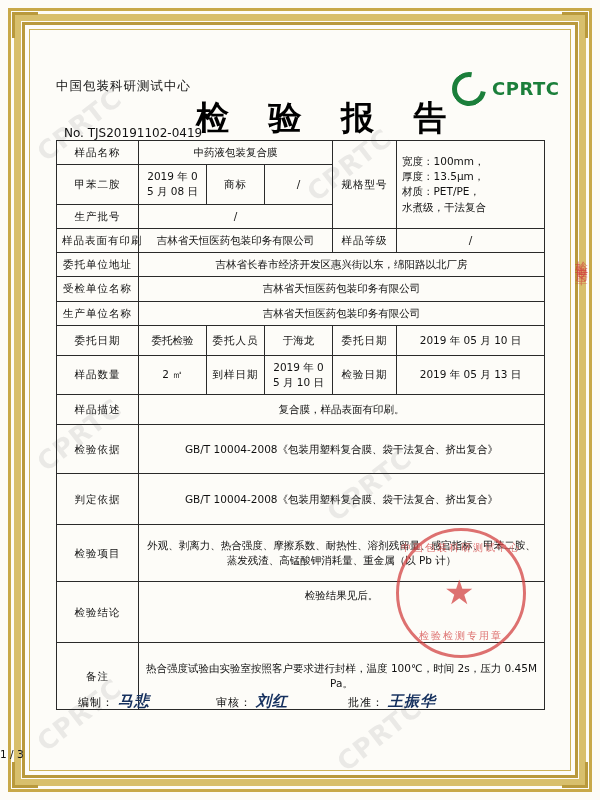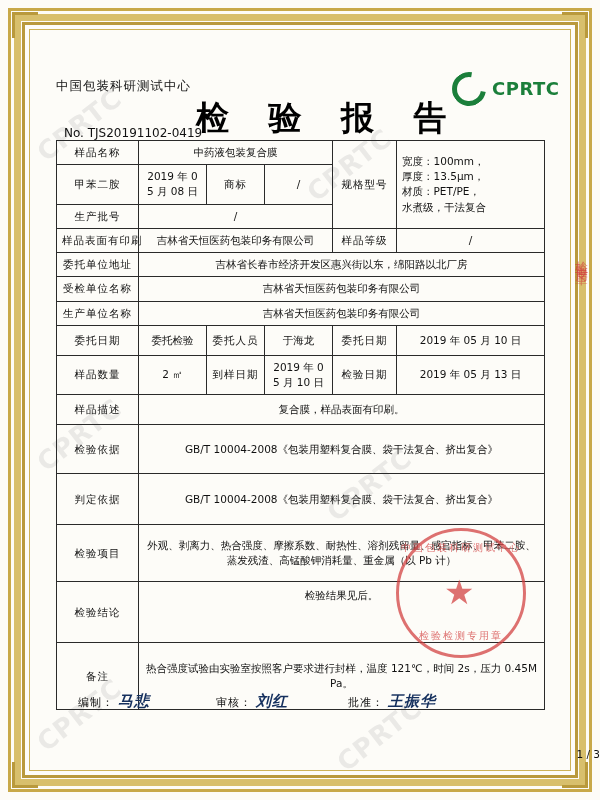--- a/index.html
+++ b/index.html
@@ -234,24 +234,23 @@
     letter-spacing: 1px;
   }
   .s1 { left: 0; }
   .s2 { left: 138px; }
   .s3 { left: 270px; }
 
   .page-num {
     position: absolute;
     left: 0; right: 0;
     top: 748px;
-    text-align: right;
+    text-align: left;
     font-size: 10.5px;
     color: #111;
-    padding-left: 13px;
   }
 </style>
 </head>
 <body>
 
 <div class="page">
 
   <div class="border-outer"></div>
   <div class="border-mid"></div>
   <div class="border-mid2"></div>
@@ -361,21 +360,21 @@
           <div>外观、剥离力、热合强度、摩擦系数、耐热性、溶剂残留量、感官指标、甲苯二胺、</div>
           <div>蒸发残渣、高锰酸钾消耗量、重金属（以 Pb 计）</div>
         </td>
       </tr>
       <tr>
         <td class="lbl" style="height:52px">检验结论</td>
         <td class="val" colspan="5" style="vertical-align:top; padding-top:6px">检验结果见后。</td>
       </tr>
       <tr>
         <td class="lbl" style="height:58px">备注</td>
-        <td class="val" colspan="5">热合强度试验由实验室按照客户要求进行封样，温度 121℃，时间 2s，压力 0.45MPa。</td>
+        <td class="val" colspan="5">热合强度试验由实验室按照客户要求进行封样，温度 100℃，时间 2s，压力 0.45MPa。</td>
       </tr>
     </tbody>
   </table>
 
   <div class="seal">
     <div class="seal-top-text">中国包装科研测试中心</div>
     <div class="seal-star">★</div>
     <div class="seal-bottom-text">检验检测专用章</div>
   </div>
   <div class="seal-side">检验专用章</div>

